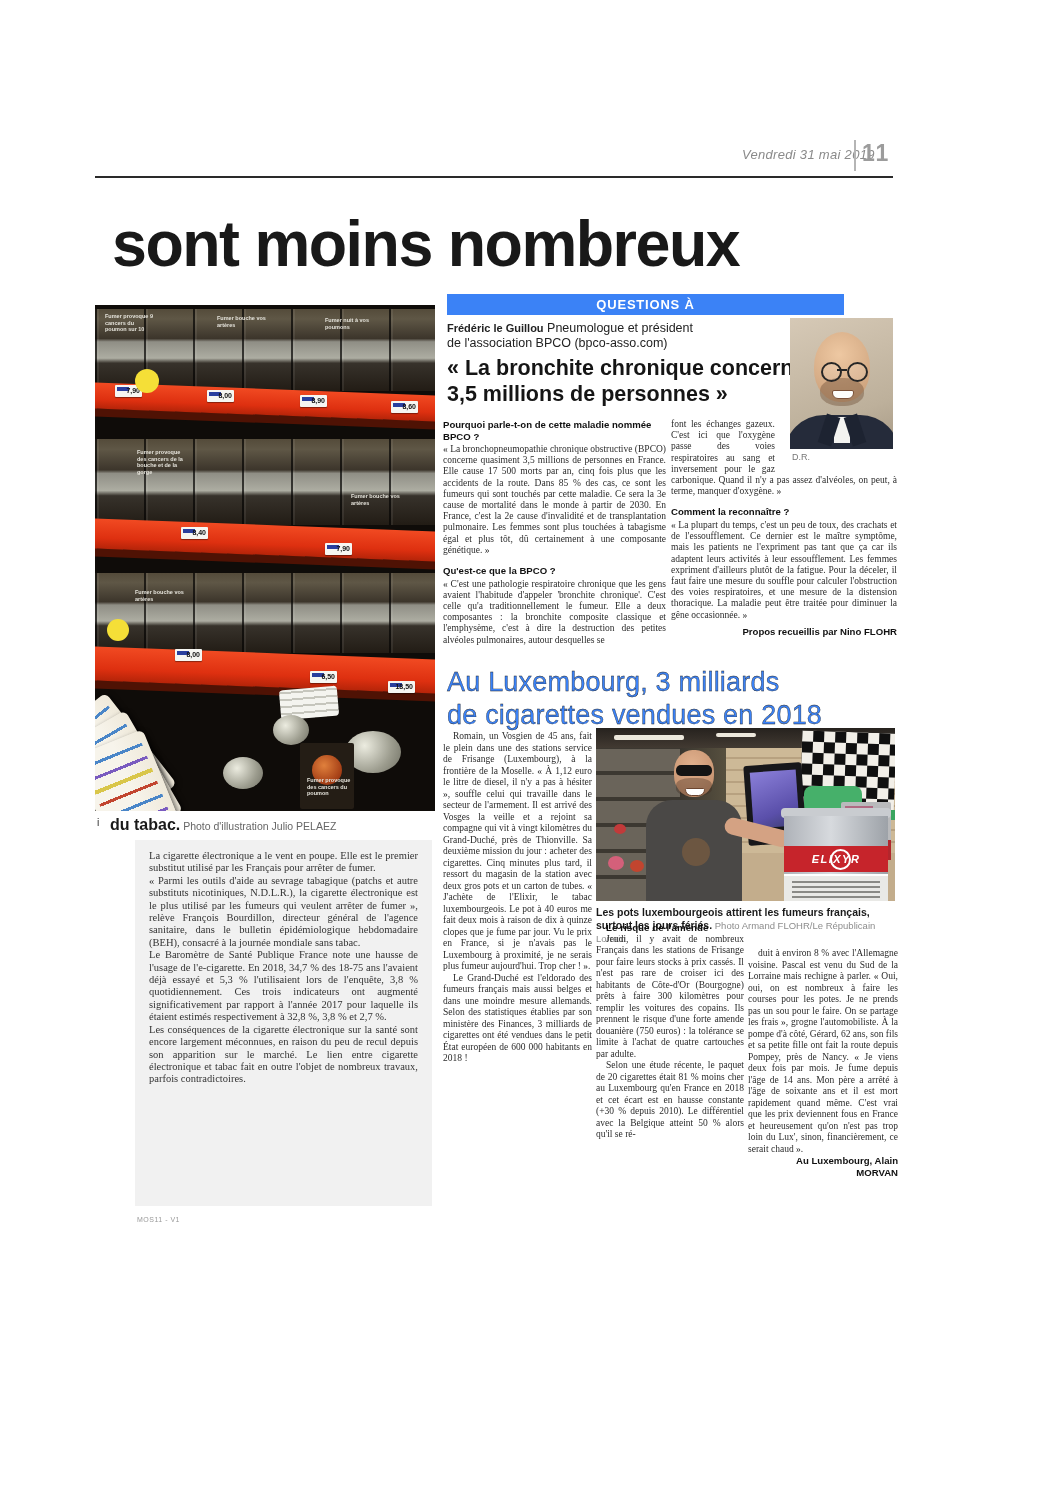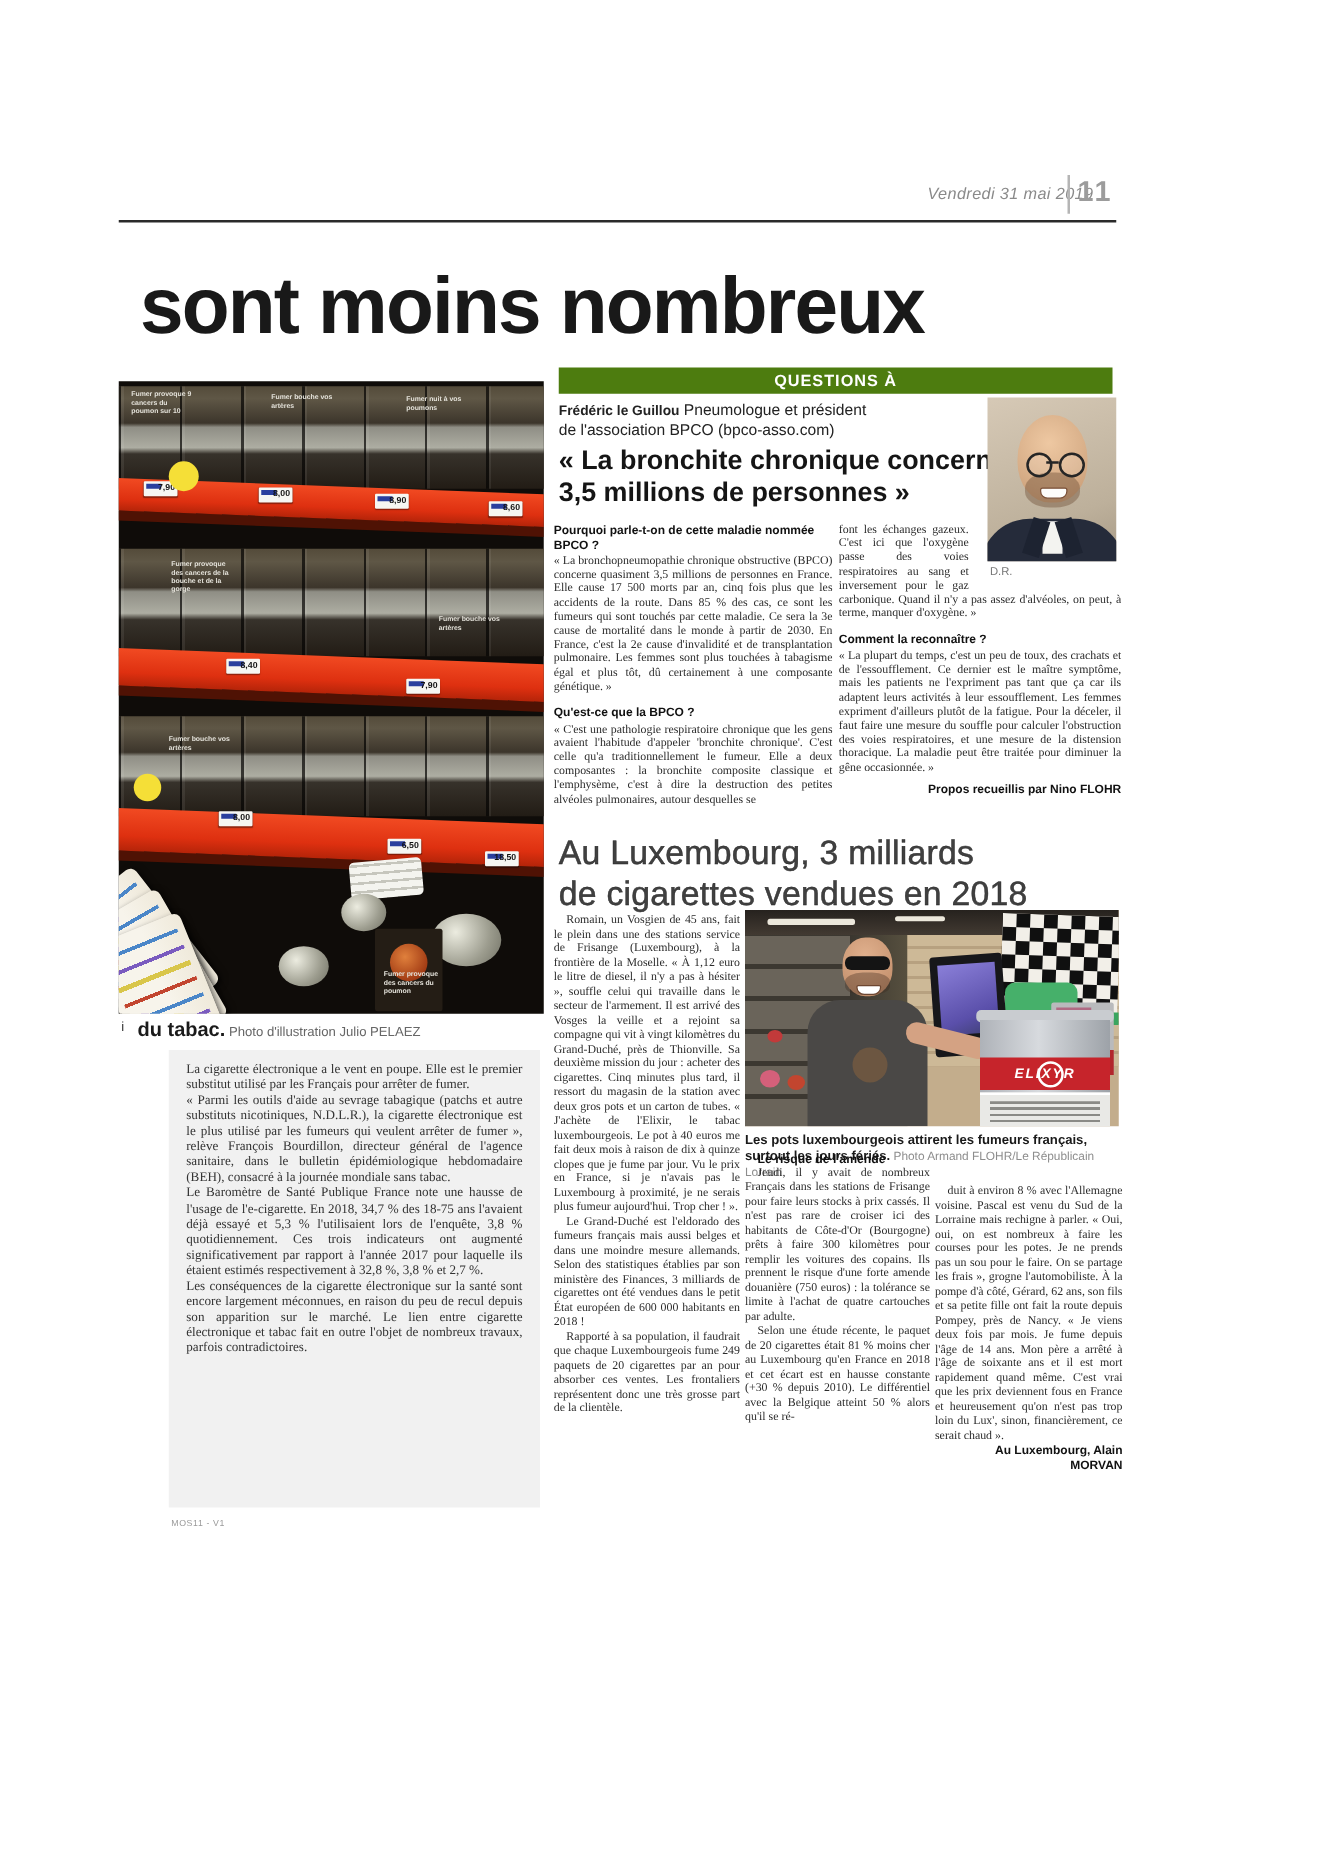--- a/index.html
+++ b/index.html
@@ -51,21 +51,21 @@
   
   .ebox{left:135px;top:840px;width:297px;height:366px;background:#f1f1f1;}
   .ebox-inner{position:absolute;inset:10px 14px;}
   .ebox h2{margin:0 0 9px 0;font-size:17.5px;line-height:21px;font-weight:500;color:#2e2e2e;
            -webkit-text-stroke:.45px #2e2e2e;letter-spacing:.1px;}
   .ebox p{margin:0;font-family:"Liberation Serif",serif;font-size:10.5px;line-height:12.4px;
           text-align:justify;color:#333;}
   .footer-code{left:137px;top:1216px;font-size:7px;color:#999;letter-spacing:.5px;}
 
   
-  .kicker{left:447px;top:294px;width:443px;height:21px;background:#4d7c0f;text-align:center;}
+  .kicker{left:447px;top:294px;width:397px;height:21px;background:#3b82f6;text-align:center;}
   .kicker span{font-size:13px;line-height:21px;font-weight:bold;color:#fff;letter-spacing:.8px;}
   .person{left:447px;top:321px;font-size:12.5px;line-height:15px;color:#222;}
   .person b{font-size:11px;}
   .iv-title{left:447px;top:355px;margin:0;font-size:21.5px;line-height:26px;font-weight:bold;color:#151515;}
   .portrait{left:790px;top:318px;width:103px;height:131px;overflow:hidden;
             background:linear-gradient(160deg,#d6c9b6,#bdb09b 70%,#a79a86);}
   .pt-head{left:24px;top:14px;width:56px;height:70px;border-radius:50% 50% 46% 46%;
            background:radial-gradient(circle at 45% 32%,#eec8a2,#cba07a 85%);}
   .pt-beard{left:30px;top:60px;width:44px;height:28px;border-radius:45%;background:rgba(115,85,60,.45);}
   .pt-glass{width:17px;height:16px;border:2px solid #262626;border-radius:50%;background:rgba(255,255,255,.14);}
@@ -81,21 +81,21 @@
   .iv-colB{left:671px;top:419px;width:226px;height:252px;}
   .q{font-family:"Liberation Sans",sans-serif;font-weight:bold;font-size:9.6px;line-height:11.5px;
      color:#111;margin:9px 0 2px 0;text-align:left;}
   .q.first{margin-top:0;}
   .a{margin:0;}
   .wrap-spacer{float:right;width:122px;height:46px;}
   .iv-byline{font-family:"Liberation Sans",sans-serif;font-weight:bold;font-size:9.6px;color:#111;
              text-align:right;margin-top:5px;}
 
   
-  .lux-title{left:447px;top:666px;margin:0;font-size:27px;line-height:33px;font-weight:500;color:#404040;
+  .lux-title{left:447px;top:666px;margin:0;font-size:27px;line-height:33px;font-weight:500;color:#3b82f6;
              -webkit-text-stroke:.35px #222;letter-spacing:.2px;}
   .lux-col{font-family:"Liberation Serif",serif;font-size:9.5px;line-height:11.5px;text-align:justify;
            color:#2b2b2b;overflow:hidden;}
   .lux-col p{margin:0;text-indent:10px;}
   .lux-c1{left:443px;top:731px;width:149px;height:476px;}
   .lux-c2{left:596px;top:922px;width:148px;height:259px;}
   .lux-c3{left:748px;top:948px;width:150px;height:262px;}
   .lux-sub{font-family:"Liberation Sans",sans-serif;font-weight:bold;font-size:9.8px;color:#111;
            margin:0 0 2px 0;text-indent:0;text-align:left;}
   .lux-byline{font-family:"Liberation Sans",sans-serif;font-weight:bold;font-size:9.6px;color:#111;
@@ -291,21 +291,20 @@
   </div>
 
   <h2 class="abs lux-title">
     <span>Au Luxembourg, 3 milliards</span><br>
     <span>de cigarettes vendues en 2018</span>
   </h2>
 
   <div class="abs lux-col lux-c1">
     <p>Romain, un Vosgien de 45 ans, fait le plein dans une des stations service de Frisange (Luxembourg), à la frontière de la Moselle. « À 1,12 euro le litre de diesel, il n'y a pas à hésiter », souffle celui qui travaille dans le secteur de l'armement. Il est arrivé des Vosges la veille et a rejoint sa compagne qui vit à vingt kilomètres du Grand-Duché, près de Thionville. Sa deuxième mission du jour : acheter des cigarettes. Cinq minutes plus tard, il ressort du magasin de la station avec deux gros pots et un carton de tubes. « J'achète de l'Elixir, le tabac luxembourgeois. Le pot à 40 euros me fait deux mois à raison de dix à quinze clopes que je fume par jour. Vu le prix en France, si je n'avais pas le Luxembourg à proximité, je ne serais plus fumeur aujourd'hui. Trop cher ! ».</p>
     <p>Le Grand-Duché est l'eldorado des fumeurs français mais aussi belges et dans une moindre mesure allemands. Selon des statistiques établies par son ministère des Finances, 3 milliards de cigarettes ont été vendues dans le petit État européen de 600 000 habitants en 2018 !</p>
-    <p>Rapporté à sa population, il faudrait que chaque Luxembourgeois fume 249 paquets de 20 cigarettes par an pour absorber ces ventes. Les frontaliers représentent donc une très grosse part de la clientèle.</p>
   </div>
 
   <div class="abs lx">
     <div class="abs lx-ceiling"></div>
     <div class="abs lx-light" style="left:18px;top:7px;width:70px;height:5px;"></div>
     <div class="abs lx-light" style="left:120px;top:5px;width:40px;height:4px;"></div>
     <div class="abs lx-shelves"></div>
     <div class="abs lx-blob" style="left:12px;top:128px;width:16px;height:14px;background:#d4607a;"></div>
     <div class="abs lx-blob" style="left:34px;top:132px;width:14px;height:12px;background:#c2452f;"></div>
     <div class="abs lx-blob" style="left:52px;top:126px;width:12px;height:12px;background:#e8e2d4;"></div>

